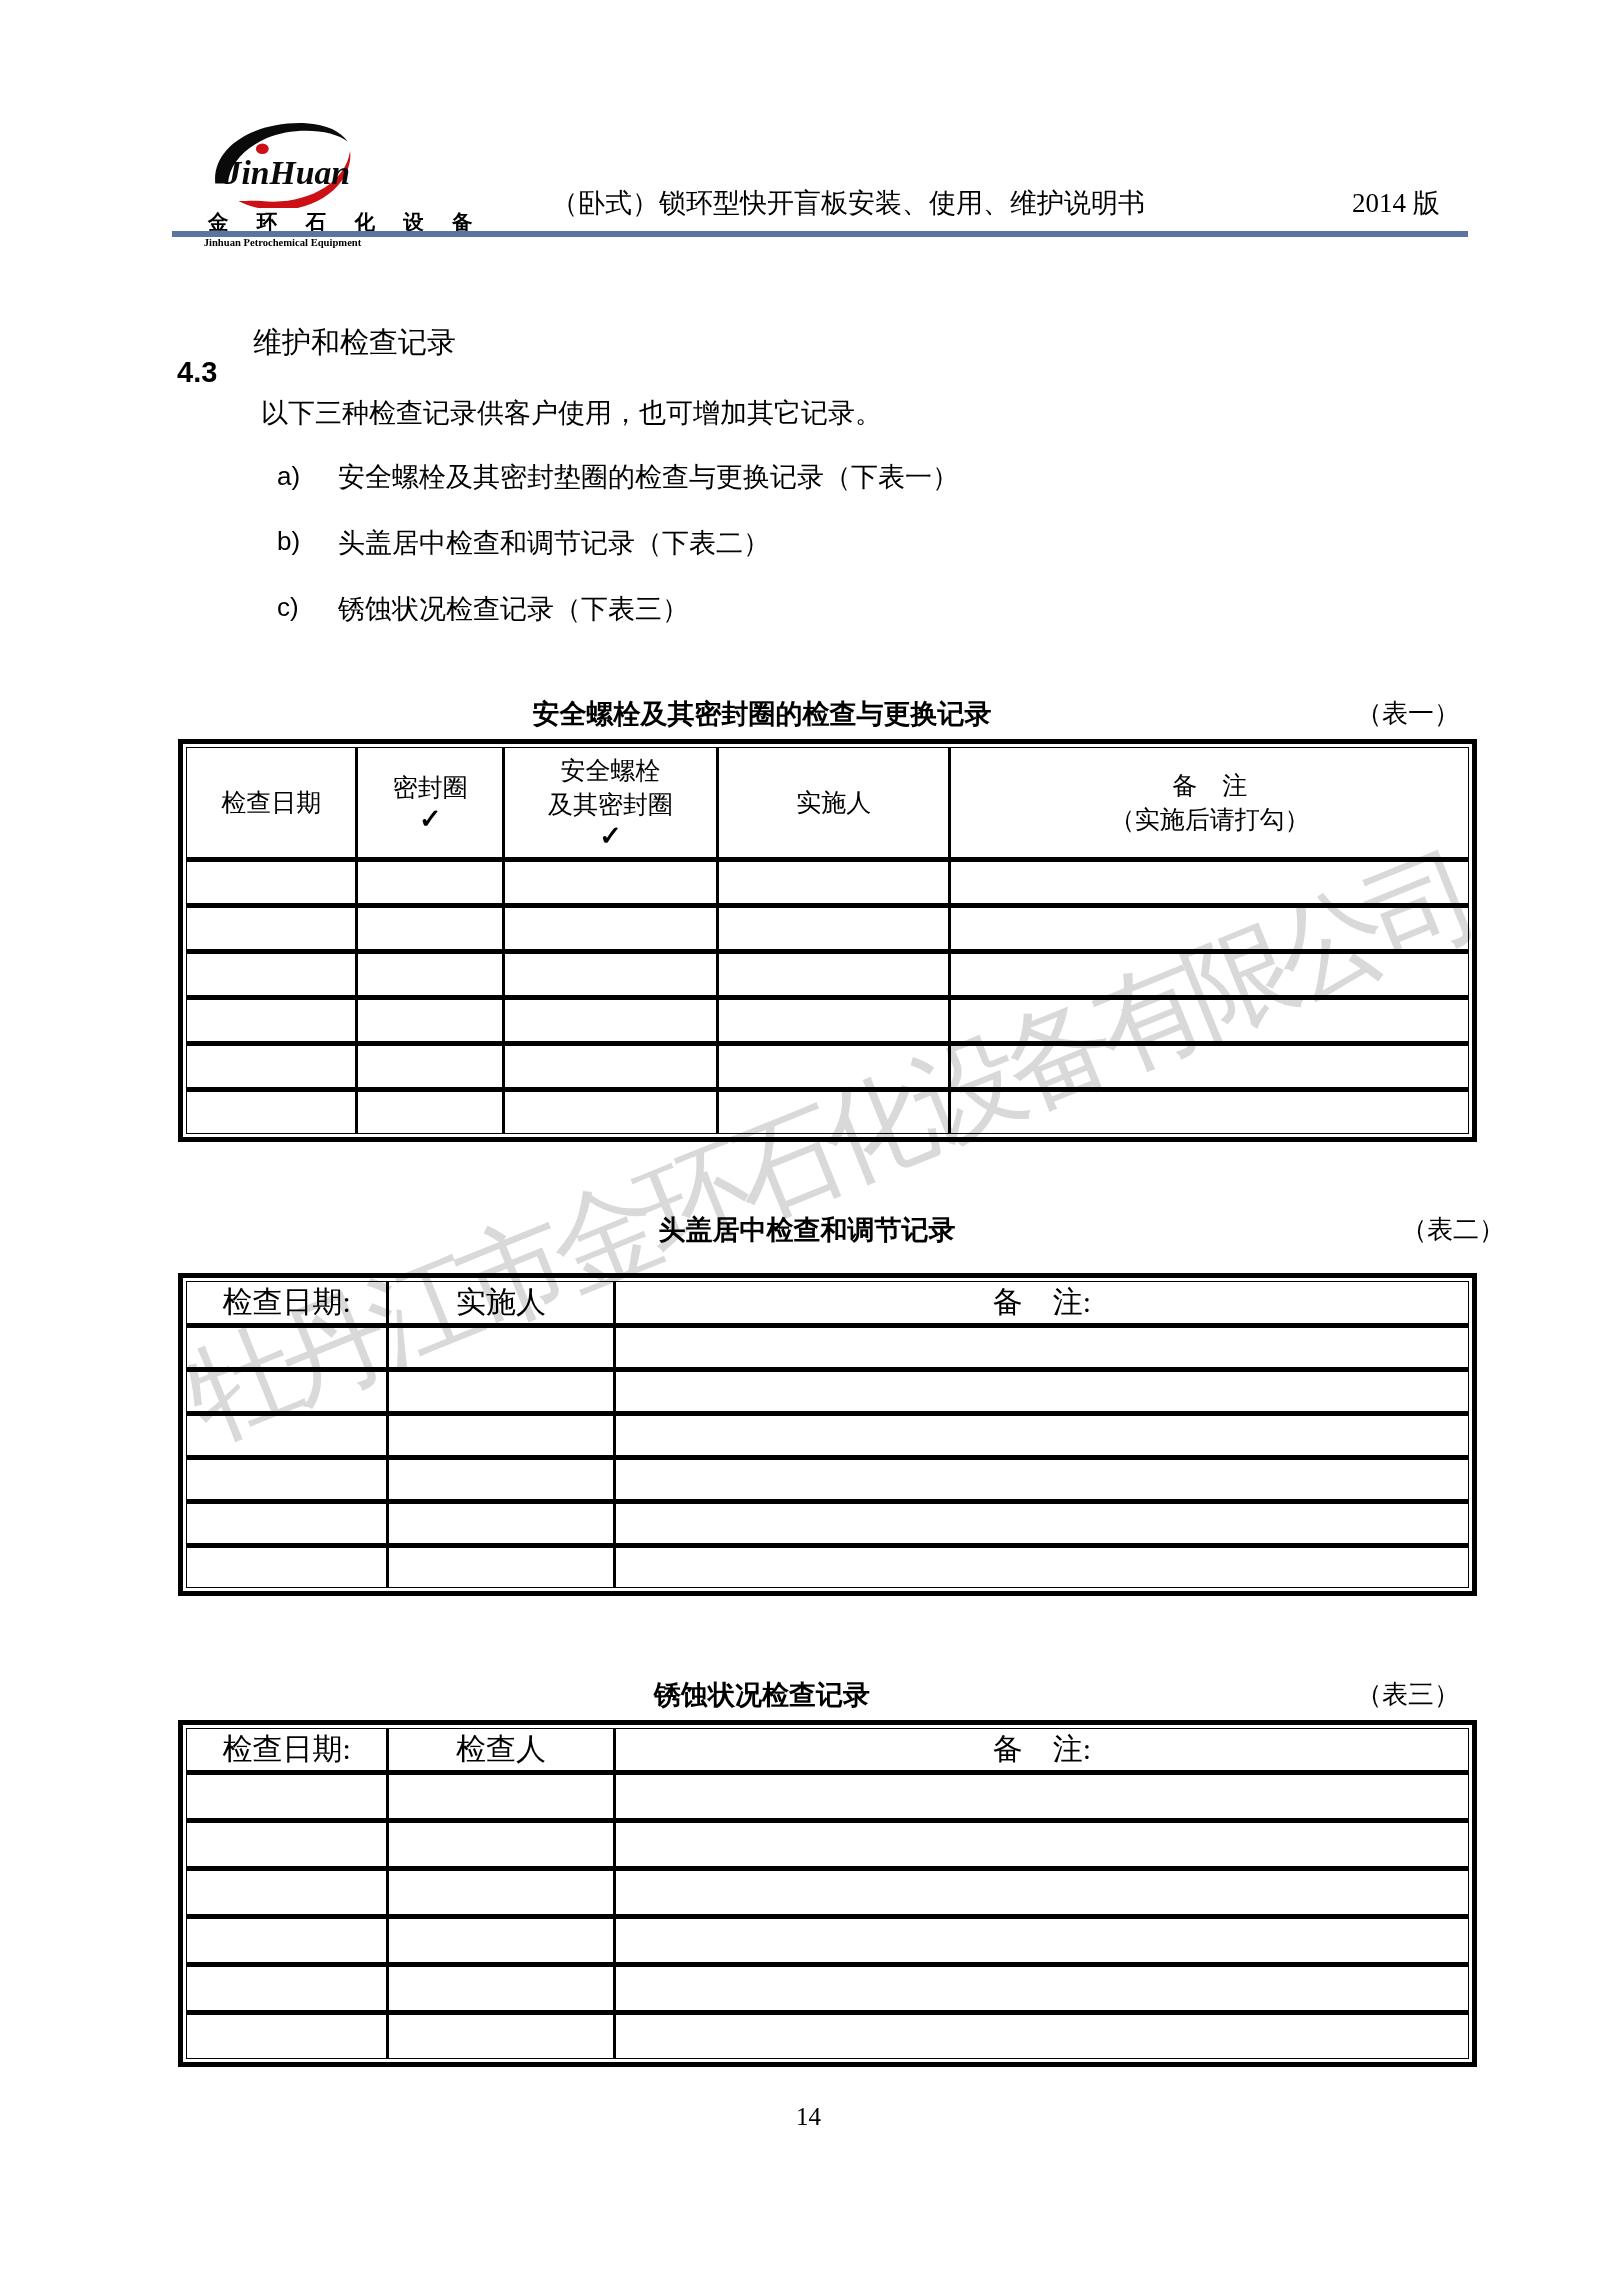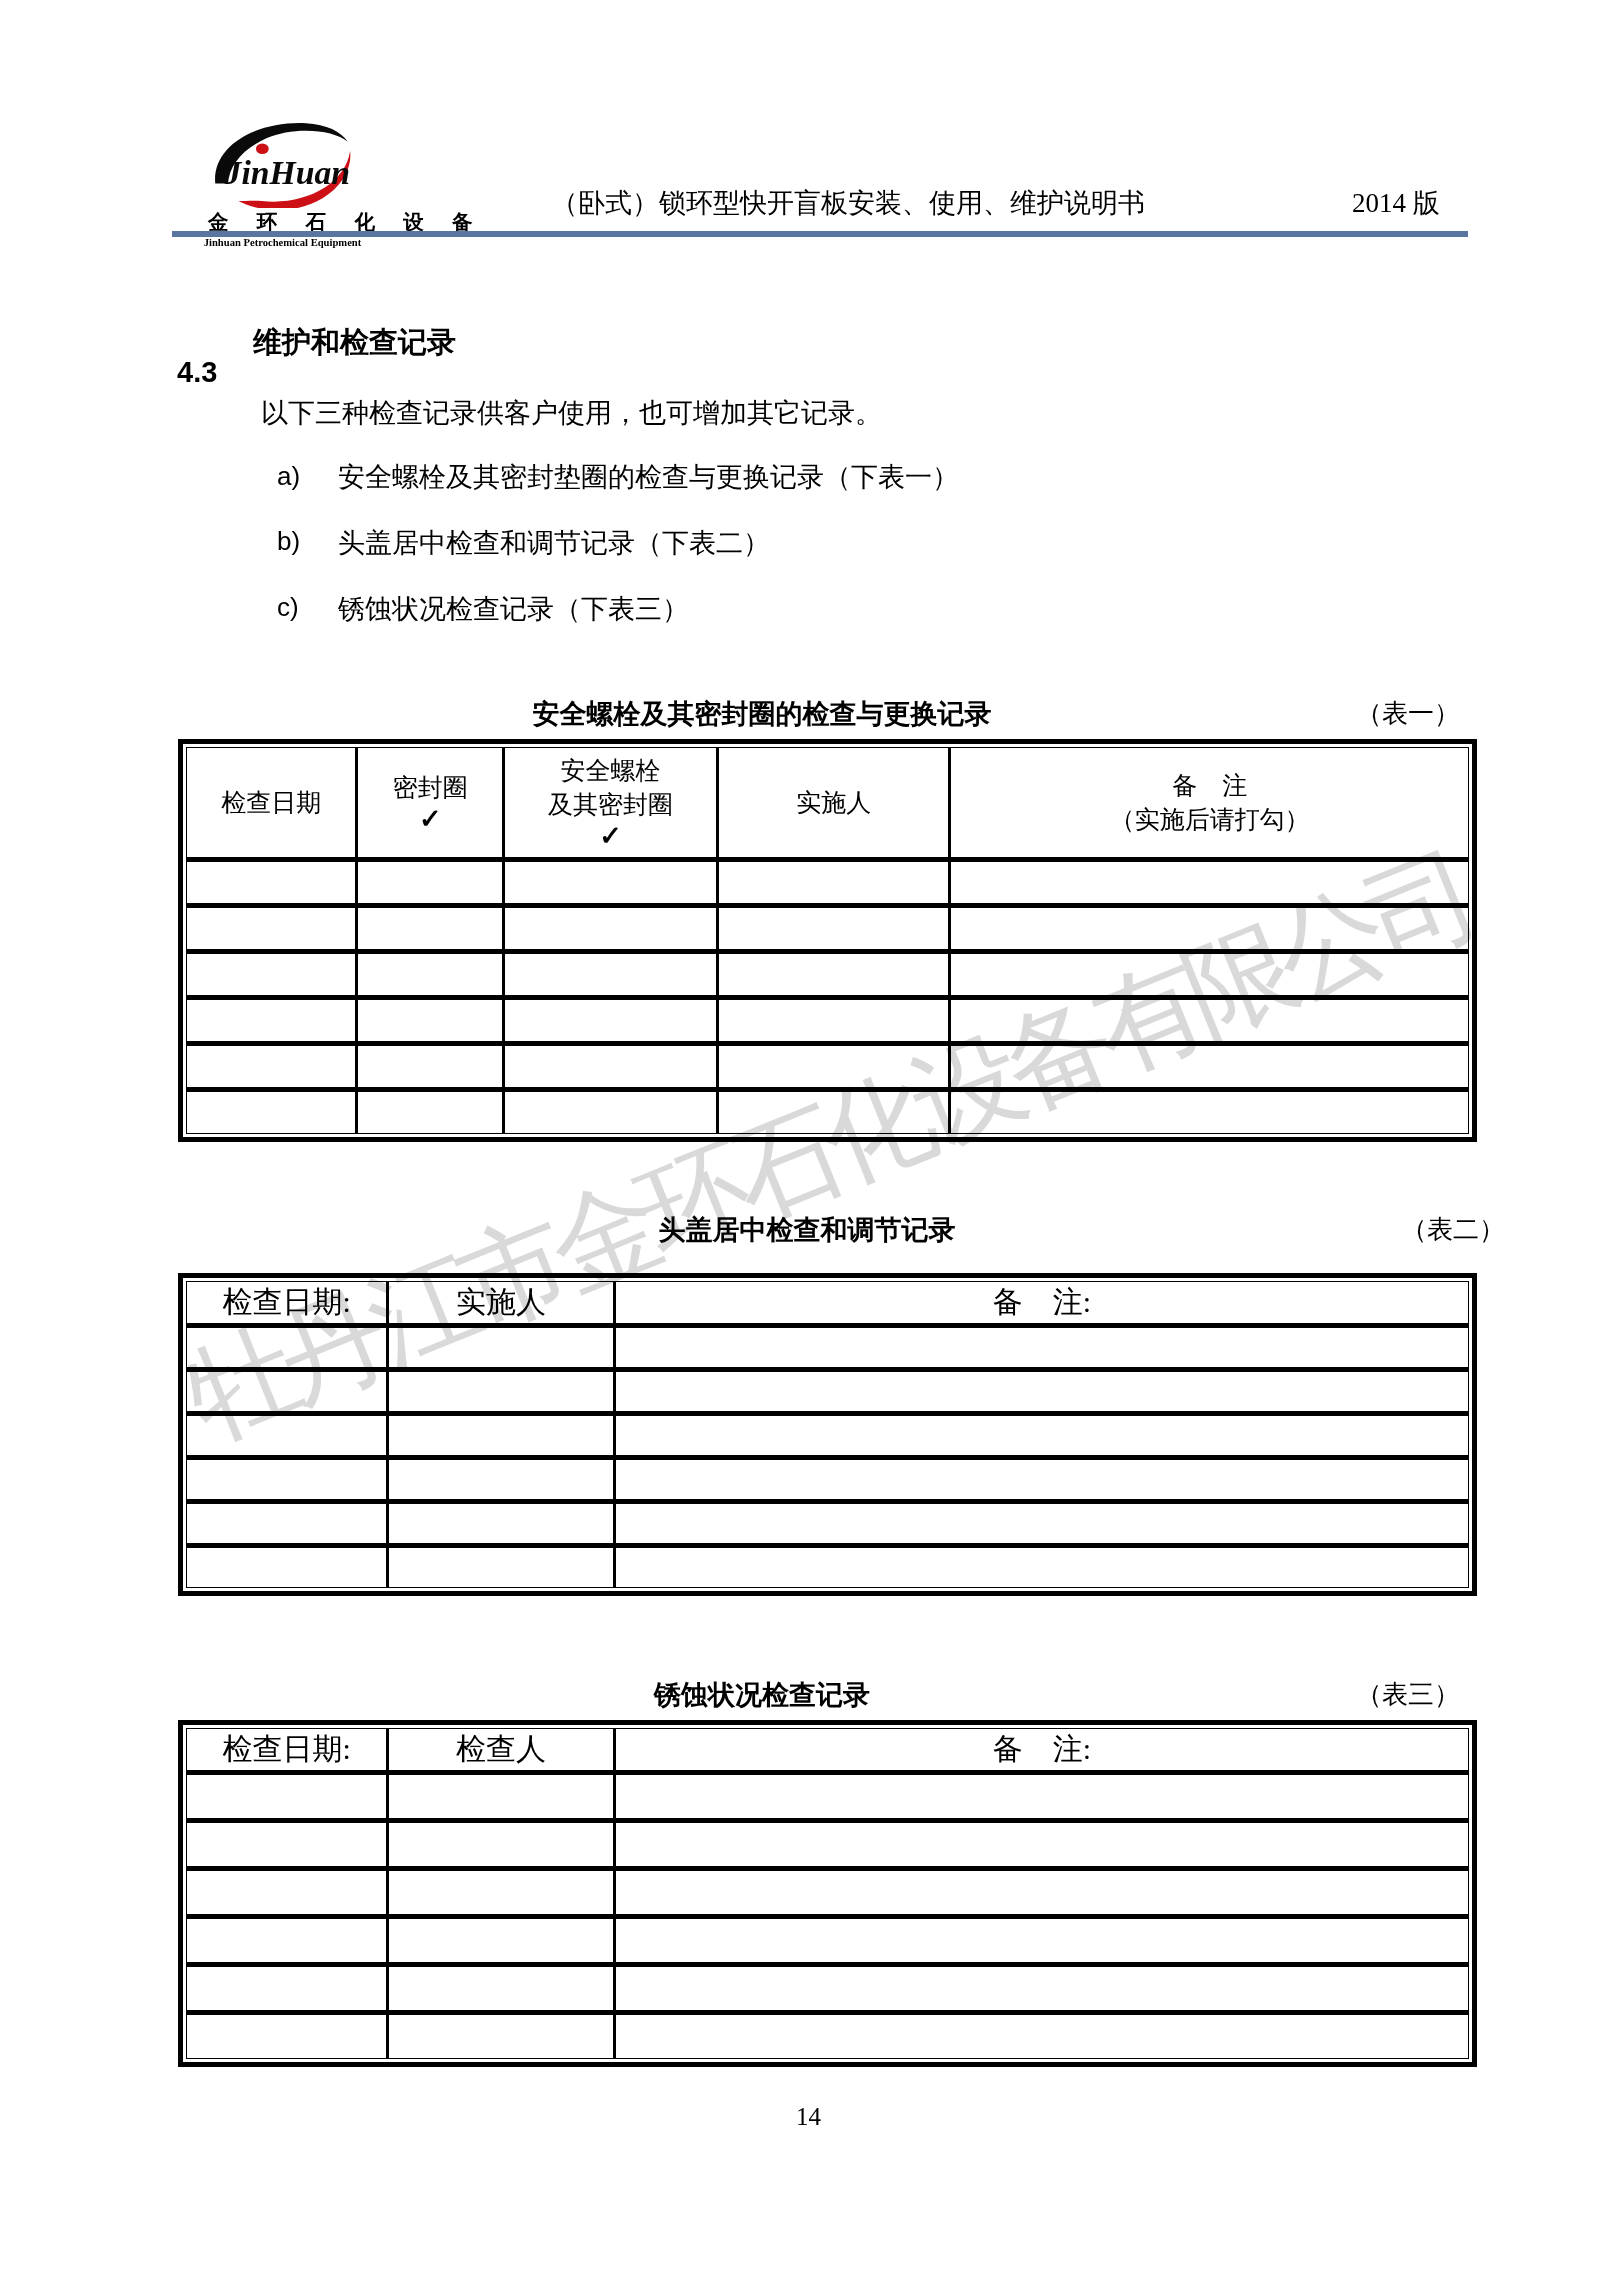--- a/index.html
+++ b/index.html
@@ -28,21 +28,21 @@
     font-size:10.6px;white-space:nowrap;margin-top:1.2px;}
 
   
   .doc-title{position:absolute;left:551px;top:185px;font-size:27px;white-space:nowrap;}
   .edition{position:absolute;left:1352px;top:185px;font-size:27px;white-space:nowrap;}
   .rule{position:absolute;left:172px;top:231px;width:1296px;height:5.6px;}
 
   
   .sec-num{position:absolute;left:177px;top:323px;font-size:29px;font-weight:bold;
     font-family:"Liberation Sans","DejaVu Sans",sans-serif;margin-top:33px;}
-  .sec-title{position:absolute;left:253px;top:323px;font-size:29px;font-weight:bold;
+  .sec-title{position:absolute;left:253px;top:323px;font-size:29px;font-weight:normal;
     font-family:"Liberation Sans","DejaVu Sans",sans-serif;white-space:nowrap;}
   .intro{position:absolute;left:261px;top:395px;font-size:27px;white-space:nowrap;}
   .li-label{position:absolute;font-size:26px;
     font-family:"Liberation Sans","DejaVu Sans",sans-serif;}
   .li-text{position:absolute;left:338px;font-size:27px;white-space:nowrap;text-align:right;}
 
   
   .tbl-title{position:absolute;left:762px;transform:translateX(-50%);
     font-size:27px;font-weight:bold;white-space:nowrap;
     font-family:"Liberation Sans","DejaVu Sans",sans-serif;}

